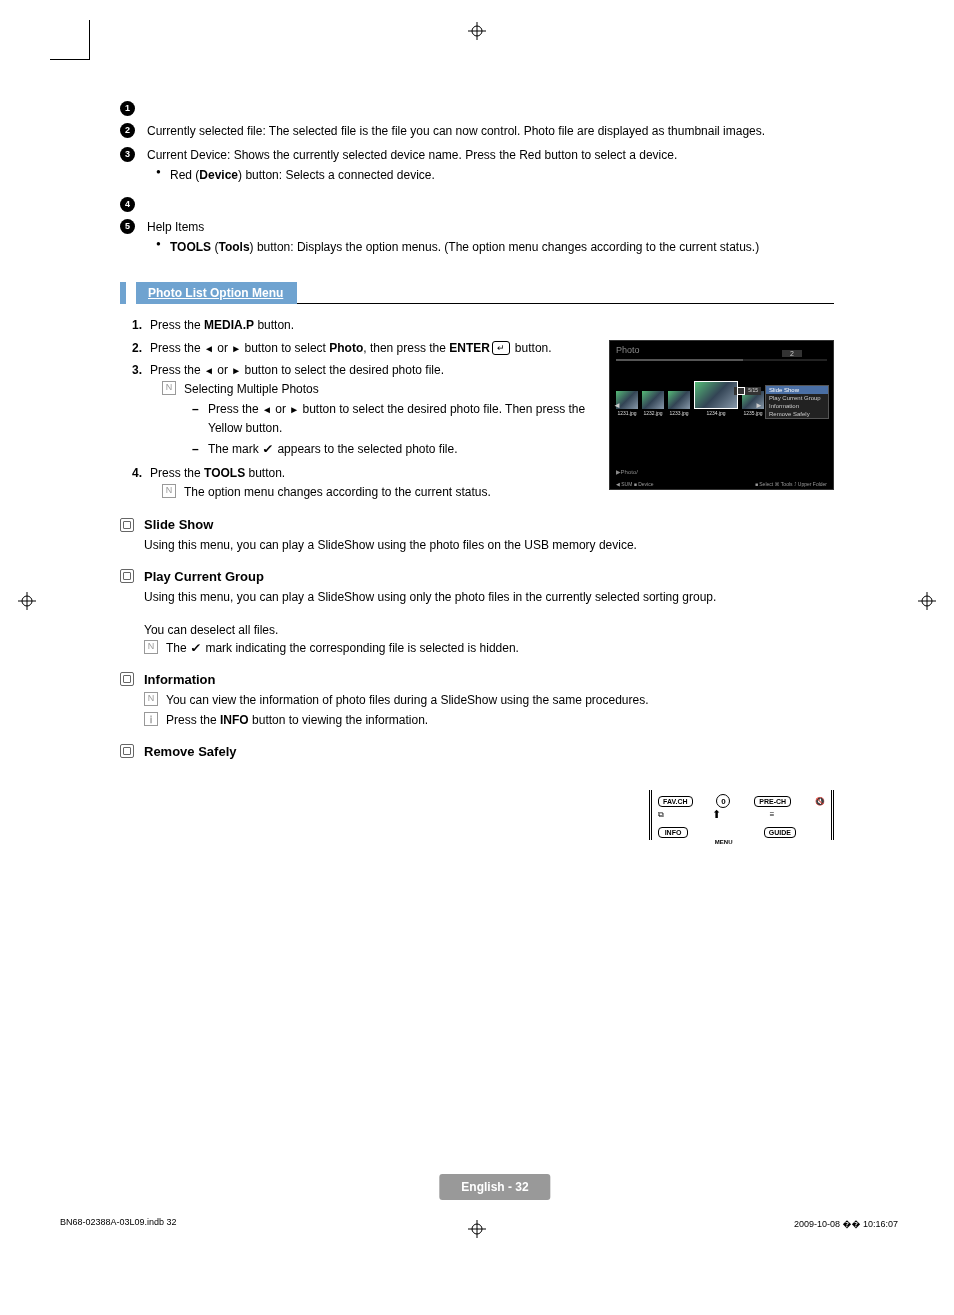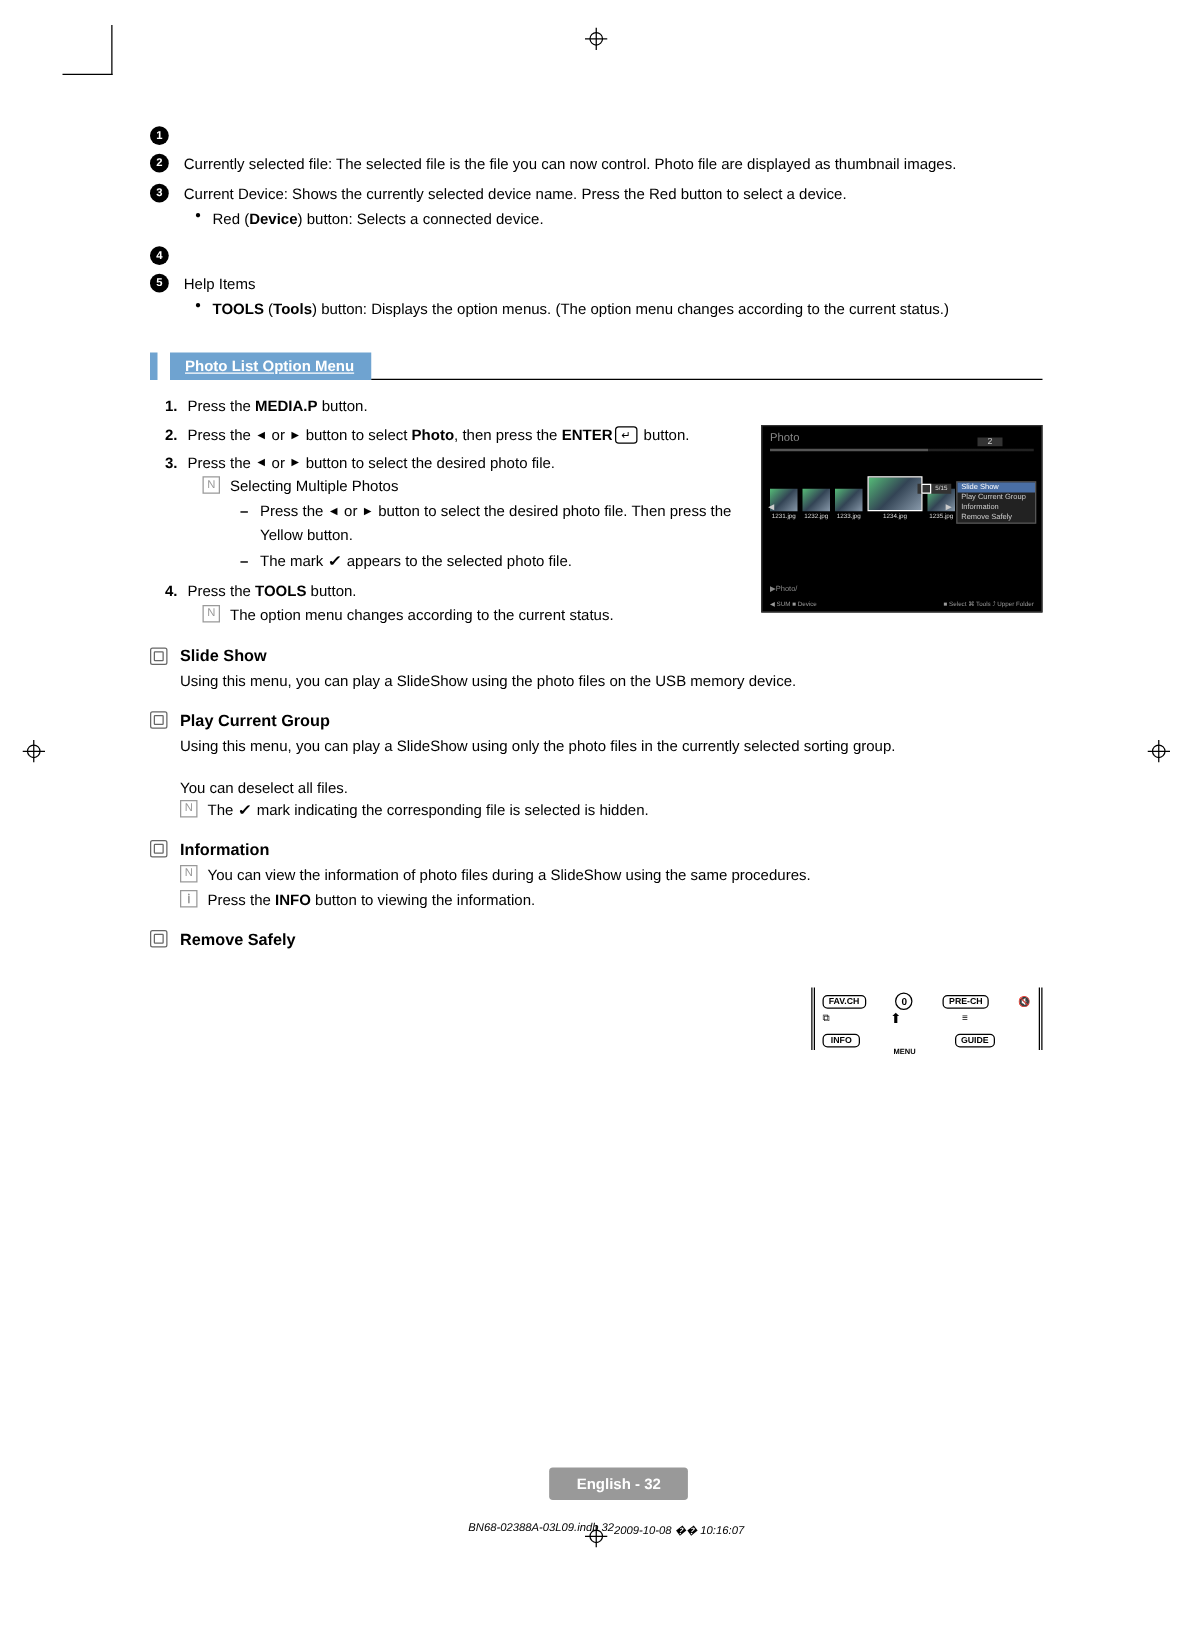--- a/index.html
+++ b/index.html
@@ -97,22 +97,22 @@
   .rbtn{border:1px solid #000;border-radius:4px;padding:1px 4px;font-size:7px;font-weight:bold;min-width:30px;text-align:center;}
   .rbtn-mid{border:1px solid #000;border-radius:50%;width:14px;height:14px;display:flex;align-items:center;justify-content:center;font-weight:bold;}
   .r-icon-small{font-size:8px;}
   .r-menu-cluster{position:relative;width:22px;height:22px;}
   .r-menu-cluster .lbl{position:absolute;bottom:-2px;left:0;font-size:6px;font-weight:bold;}
   .page-footer {
     position:absolute; bottom:60px; left:50%; transform:translateX(-50%);
     background:#999; color:#fff; padding:6px 22px; font-weight:bold; font-size:12px;border-radius:3px;margin-left:18px;
   }
   .bottom-meta{
-    position:absolute; bottom:30px; left:60px; right:44px;
-    display:flex; justify-content:center; font-size:9px; color:#000;font-style:italic;
+    position:absolute; bottom:30px; left:60px; right:56px;
+    display:flex; justify-content:space-between; font-size:9px; color:#000;
   }
   .col-wrap{display:flex;gap:18px;}
   .col-left{flex:1;}
 </style>
 </head>
 <body>
 
 <div class="page">
   <div class="crop-corner-tl"></div>
   <div class="reg-mark reg-top">

